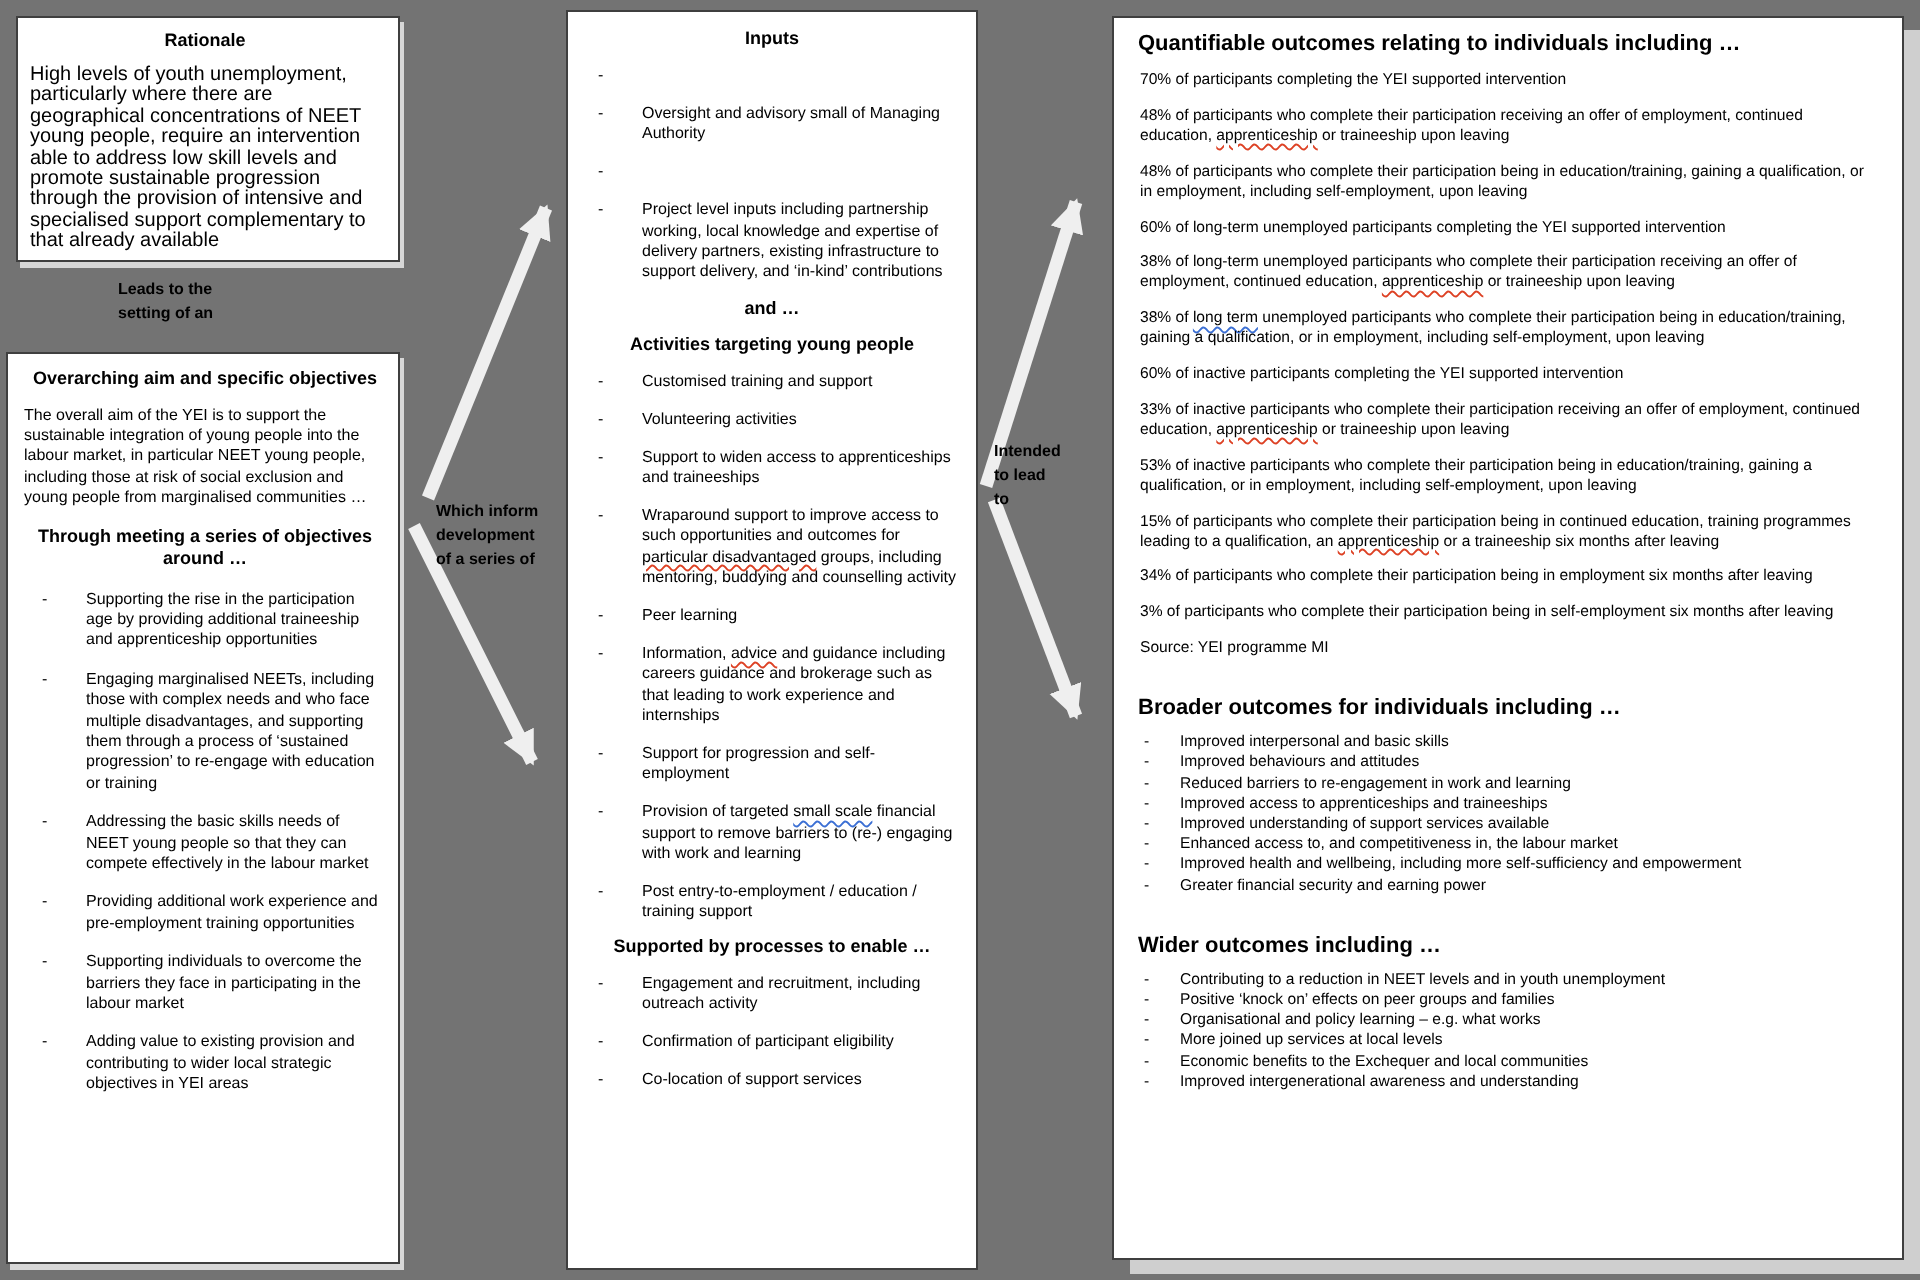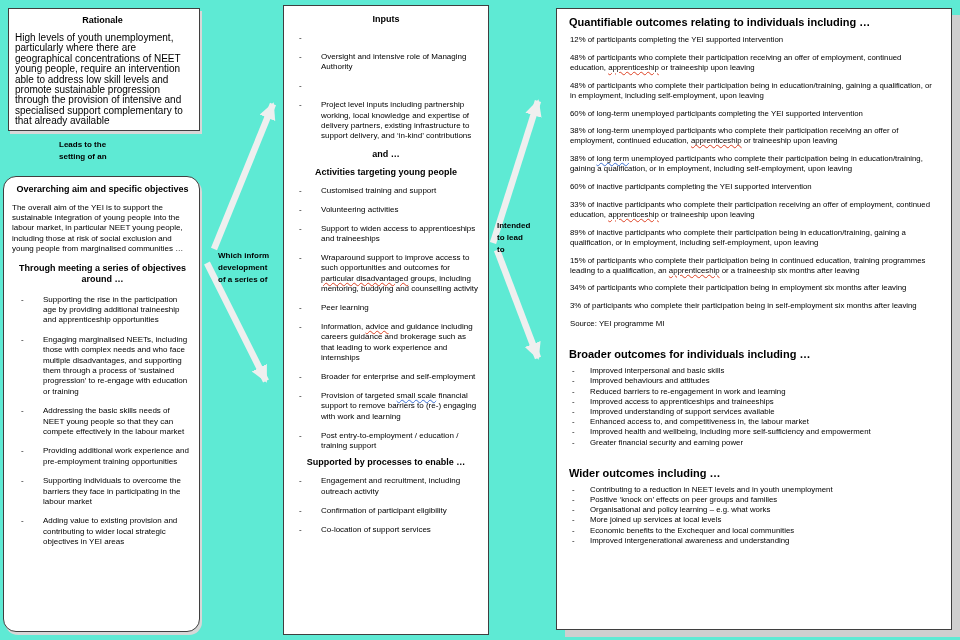--- a/index.html
+++ b/index.html
@@ -3,21 +3,21 @@
 <meta charset="utf-8">
 <style>
   :root{
     --border-color:#3f3f3f;
     --arrow-color:#efefef;
     --spell-color:#dd4124;
     --grammar-color:#3b6fd4;
   }
   html,body{margin:0;padding:0;background:#fff;}
   .canvas{
-    position:relative;width:960px;height:640px;background:#5eead4;overflow:hidden;
+    position:relative;width:960px;height:640px;background:#737373;overflow:hidden;
     font-family:"Liberation Sans","DejaVu Sans",sans-serif;color:#000;
     -webkit-font-smoothing:antialiased;
   }
   svg.arrows{position:absolute;left:0;top:0;z-index:0;}
   svg.arrows line{stroke:var(--arrow-color);stroke-width:6.5;}
   svg.arrows path{fill:var(--arrow-color);}
   .box{
     position:absolute;z-index:1;background:#fff;
     border:1px solid var(--border-color);box-sizing:border-box;
   }
@@ -26,21 +26,21 @@
   .bt{font-weight:bold;text-align:center;margin:0;}
   .lt{font-weight:bold;text-align:left;margin:0;}
   .clabel{
     position:absolute;z-index:1;font-weight:bold;font-size:8px;line-height:12px;
     white-space:pre-line;
   }
   
   .rationale{left:8px;top:8px;width:192px;height:123px;padding:6px 9px 4px 6px;}
   .rationale .bt{font-size:9px;line-height:11px;margin-bottom:7px;}
   .rationale p{margin:0;font-size:10px;line-height:10.4px;}
-  .aim{left:3px;top:176px;width:197px;height:456px;padding:7px 6px 4px 8px;border-radius:13px;}
+  .aim{left:3px;top:176px;width:197px;height:456px;padding:7px 6px 4px 8px;}
   .aim .bt{font-size:9px;line-height:11.5px;margin-bottom:7px;}
   .aim p{margin:0 0 8px 0;font-size:8px;line-height:10.4px;padding-right:3px;}
   .aim .bt.sub{margin-bottom:9px;}
   
   .blist{font-size:8px;line-height:10.4px;}
   .bullet{display:flex;margin-bottom:8.5px;}
   .bullet:last-child{margin-bottom:0;}
   .dash{flex:0 0 31px;padding-left:9px;box-sizing:border-box;}
   .btext{flex:1;padding-right:2px;}
   .aim .bullet{margin-bottom:9px;}
@@ -133,21 +133,21 @@
 
   <section class="box middle">
     <h3 class="bt"><span>Inputs</span></h3>
     <div class="blist">
 
     <div class="bullet">
           <span class="dash"><span>-</span></span>
         </div>
         <div class="bullet">
           <span class="dash"><span>-</span></span>
-          <span class="btext"><span>Oversight and intensive role of Managing Authority</span></span>
+          <span class="btext"><span>Oversight and advisory small of Managing Authority</span></span>
         </div>
         <div class="bullet">
           <span class="dash"><span>-</span></span>
         </div>
         <div class="bullet">
           <span class="dash"><span>-</span></span>
           <span class="btext"><span>Project level inputs including partnership working, local knowledge and expertise of delivery partners, existing infrastructure to support delivery, and ‘in-kind’ contributions</span></span>
         </div>
       </div>
     <h3 class="bt and"><span>and …</span></h3>
@@ -173,21 +173,21 @@
         <div class="bullet">
           <span class="dash"><span>-</span></span>
           <span class="btext"><span>Peer learning</span></span>
         </div>
         <div class="bullet">
           <span class="dash"><span>-</span></span>
           <span class="btext"><span>Information, </span><span class="mk-red">advice</span><span> and guidance including careers guidance and brokerage such as that leading to work experience and internships</span></span>
         </div>
         <div class="bullet">
           <span class="dash"><span>-</span></span>
-          <span class="btext"><span>Broader for enterprise and self-employment</span></span>
+          <span class="btext"><span>Support for progression and self-employment</span></span>
         </div>
         <div class="bullet">
           <span class="dash"><span>-</span></span>
           <span class="btext"><span>Provision of targeted </span><span class="mk-blue">small scale</span><span> financial support to remove barriers to (re-) engaging with work and learning</span></span>
         </div>
         <div class="bullet">
           <span class="dash"><span>-</span></span>
           <span class="btext"><span>Post entry-to-employment / education / training support</span></span>
         </div>
       </div>
@@ -210,29 +210,29 @@
   </section>
 
   <div class="clabel" style="left:497px;top:220px;"><span>Intended
 to lead
 to</span></div>
 
   <section class="box right shadow-lg">
     <h3 class="lt"><span>Quantifiable outcomes relating to individuals including …</span></h3>
     <div class="plist">
 
-    <p><span>12% of participants completing the YEI supported intervention</span></p>
+    <p><span>70% of participants completing the YEI supported intervention</span></p>
         <p><span>48% of participants who complete their participation receiving an offer of employment, continued education, </span><span class="mk-red">apprenticeship</span><span> or traineeship upon leaving</span></p>
         <p><span>48% of participants who complete their participation being in education/training, gaining a qualification, or in employment, including self-employment, upon leaving</span></p>
         <p><span>60% of long-term unemployed participants completing the YEI supported intervention</span></p>
         <p><span>38% of long-term unemployed participants who complete their participation receiving an offer of employment, continued education, </span><span class="mk-red">apprenticeship</span><span> or traineeship upon leaving</span></p>
         <p><span>38% of </span><span class="mk-blue">long term</span><span> unemployed participants who complete their participation being in education/training, gaining a qualification, or in employment, including self-employment, upon leaving</span></p>
         <p><span>60% of inactive participants completing the YEI supported intervention</span></p>
         <p><span>33% of inactive participants who complete their participation receiving an offer of employment, continued education, </span><span class="mk-red">apprenticeship</span><span> or traineeship upon leaving</span></p>
-        <p><span>89% of inactive participants who complete their participation being in education/training, gaining a qualification, or in employment, including self-employment, upon leaving</span></p>
+        <p><span>53% of inactive participants who complete their participation being in education/training, gaining a qualification, or in employment, including self-employment, upon leaving</span></p>
         <p><span>15% of participants who complete their participation being in continued education, training programmes leading to a qualification, an </span><span class="mk-red">apprenticeship</span><span> or a traineeship six months after leaving</span></p>
         <p><span>34% of participants who complete their participation being in employment six months after leaving</span></p>
         <p><span>3% of participants who complete their participation being in self-employment six months after leaving</span></p>
         <p><span>Source: YEI programme MI</span></p>
       </div>
 
     <h3 class="lt mt"><span>Broader outcomes for individuals including …</span></h3>
     <div class="blist tight">
 
     <div class="bullet">

